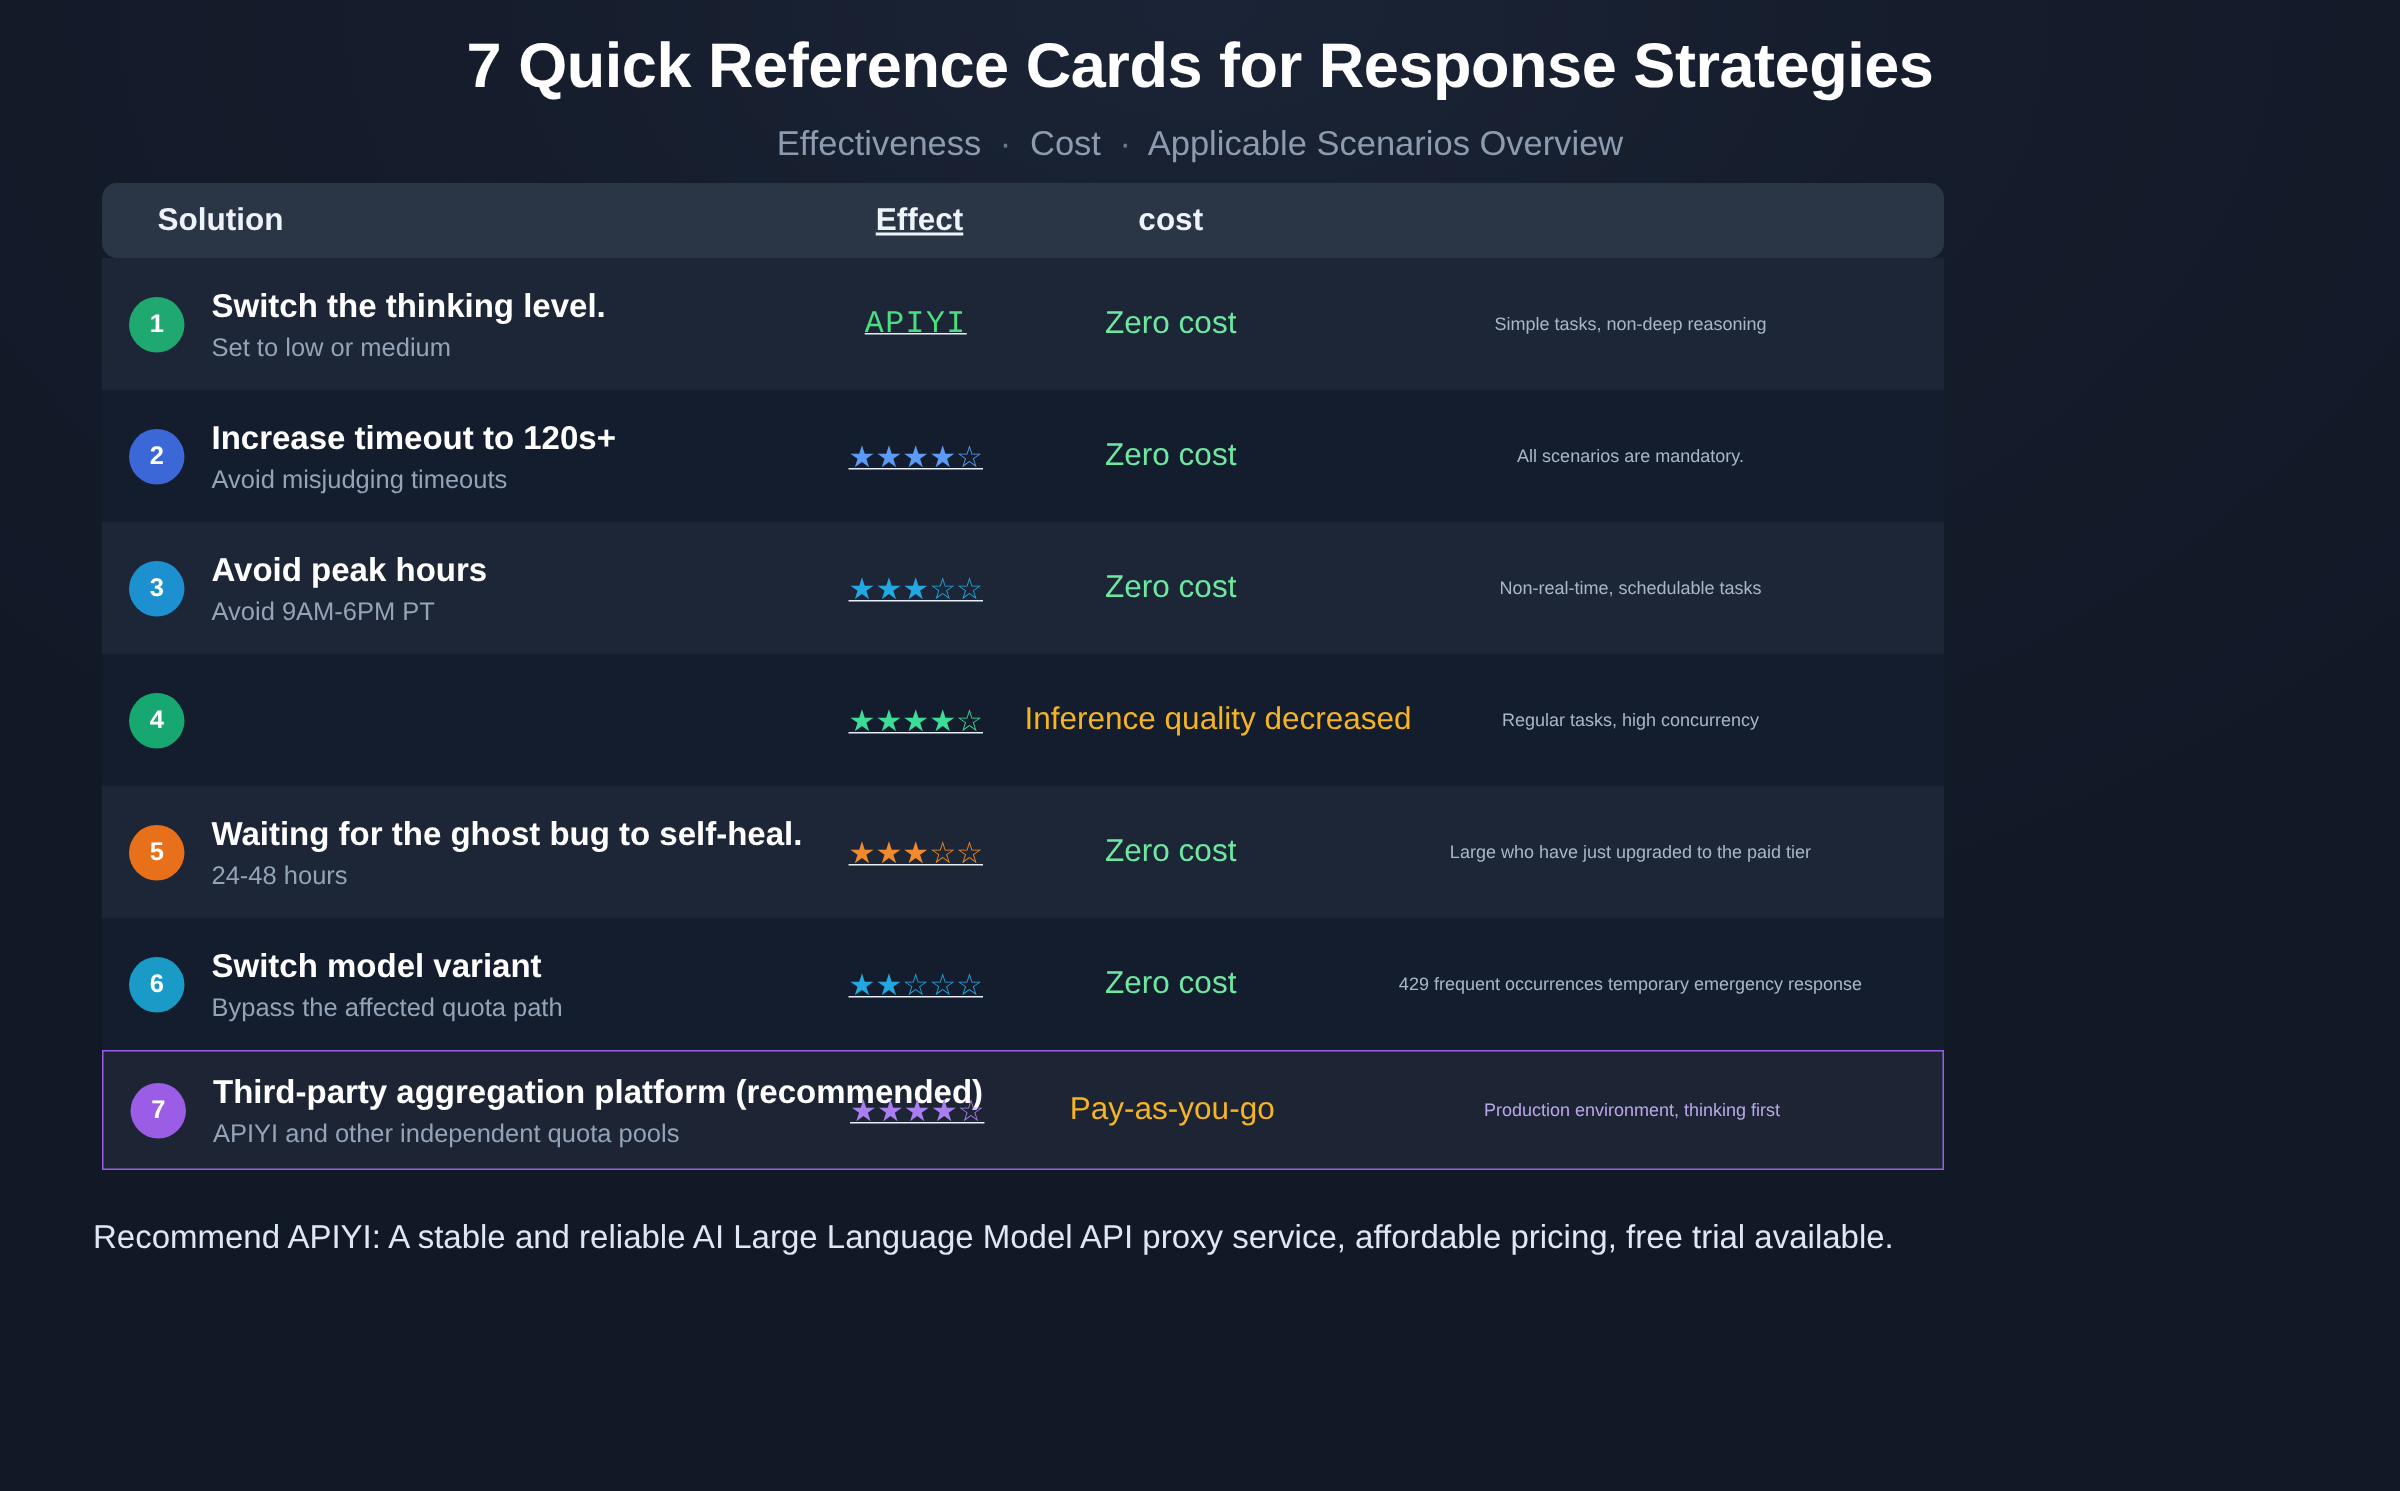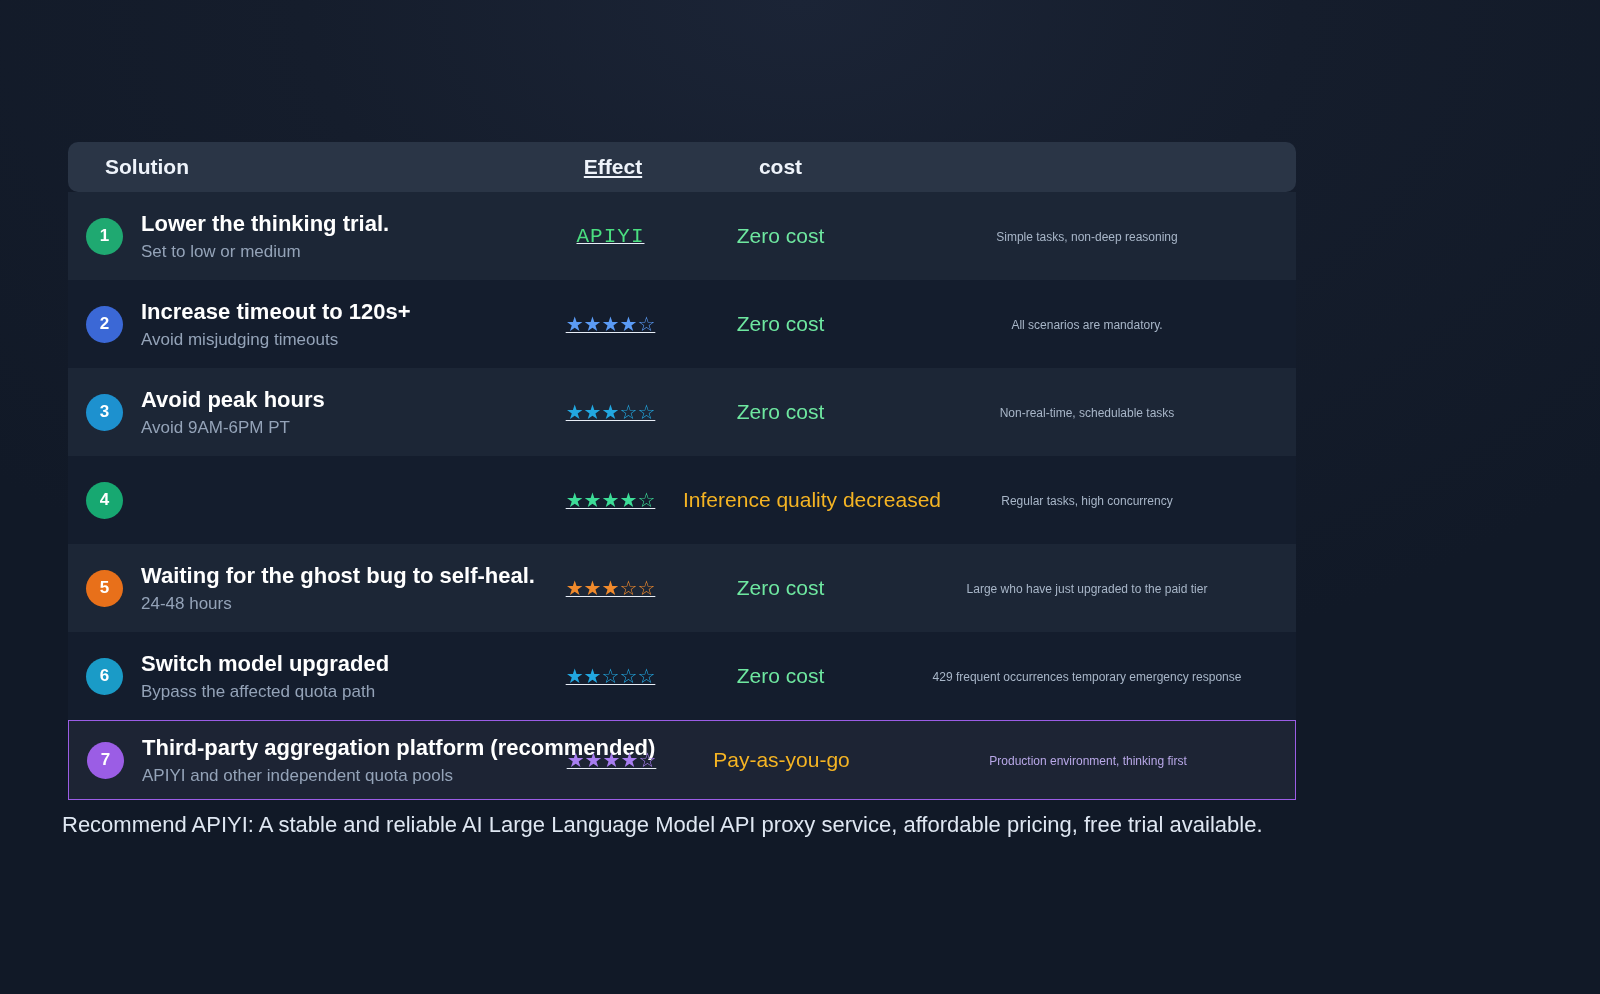--- a/index.html
+++ b/index.html
@@ -50,21 +50,20 @@
     height:88px;
   }
   .thead{
     height:50px;
     background:linear-gradient(180deg,#2b3647 0%,#29out 0%,#2a3445 100%);
     background:#2a3546;
     border-radius:10px;
     font-size:21px;
     font-weight:bold;
     color:#eef3fa;
-    margin-top:20px;
   }
   .r-odd{ background:#1c2troduc; background:#1c2636; }
   .r-even{ background:#141d2d; }
   .r-hl{
     background:#1d2434;
     border:1.5px solid #9b5de5;
     height:80px;
   }
 
   
@@ -124,35 +123,45 @@
     font-size:22px;
     color:#dfe7f2;
     white-space:nowrap;
   }
 </style>
 </head>
 <body>
 
 <div class="page">
 
+  <div class="hdr">
+    <div class="title">7 Quick Reference Cards for Response Strategies</div>
+    <div class="subtitle">
+      <span>Effectiveness</span>
+      <span class="dot">·</span>
+      <span>Cost</span>
+      <span class="dot">·</span>
+      <span>Applicable Scenarios Overview</span>
+    </div>
+  </div>
 
   <div class="table-wrap">
 
     <div class="row thead">
       <div class="c-sol">Solution</div>
       <div class="c-eff">Effect</div>
       <div class="c-cost">cost</div>
     </div>
 
     <div id="rows">
         <div class="row r-odd">
           <div class="c-sol">
             <div class="badge" style="background: rgb(31, 169, 113);">1</div>
             <div class="sol-txt">
-              <div class="sol-title">Lower the thinking trial.</div>
+              <div class="sol-title">Switch the thinking level.</div>
               <div class="sol-sub">Set to low or medium</div>
             </div>
           </div>
           <div class="c-eff"><span class="mono" style="color: rgb(74, 222, 128);">APIYI</span></div>
           <div class="c-cost"><span class="cost" style="color: rgb(110, 231, 160);">Zero cost</span></div>
           <div class="c-scn"><span class="scn">Simple tasks, non-deep reasoning</span></div>
         </div>
         <div class="row r-even">
           <div class="c-sol">
             <div class="badge" style="background: rgb(59, 104, 214);">2</div>
@@ -194,21 +203,21 @@
             </div>
           </div>
           <div class="c-eff"><span class="stars" style="color: rgb(240, 138, 44);">★★★☆☆</span></div>
           <div class="c-cost"><span class="cost" style="color: rgb(110, 231, 160);">Zero cost</span></div>
           <div class="c-scn"><span class="scn">Large who have just upgraded to the paid tier</span></div>
         </div>
         <div class="row r-even">
           <div class="c-sol">
             <div class="badge" style="background: rgb(26, 155, 199);">6</div>
             <div class="sol-txt">
-              <div class="sol-title">Switch model upgraded</div>
+              <div class="sol-title">Switch model variant</div>
               <div class="sol-sub">Bypass the affected quota path</div>
             </div>
           </div>
           <div class="c-eff"><span class="stars" style="color: rgb(34, 167, 224);">★★☆☆☆</span></div>
           <div class="c-cost"><span class="cost" style="color: rgb(110, 231, 160);">Zero cost</span></div>
           <div class="c-scn"><span class="scn">429 frequent occurrences temporary emergency response</span></div>
         </div>
         <div class="row r-hl">
           <div class="c-sol">
             <div class="badge" style="background: rgb(155, 93, 229);">7</div>

